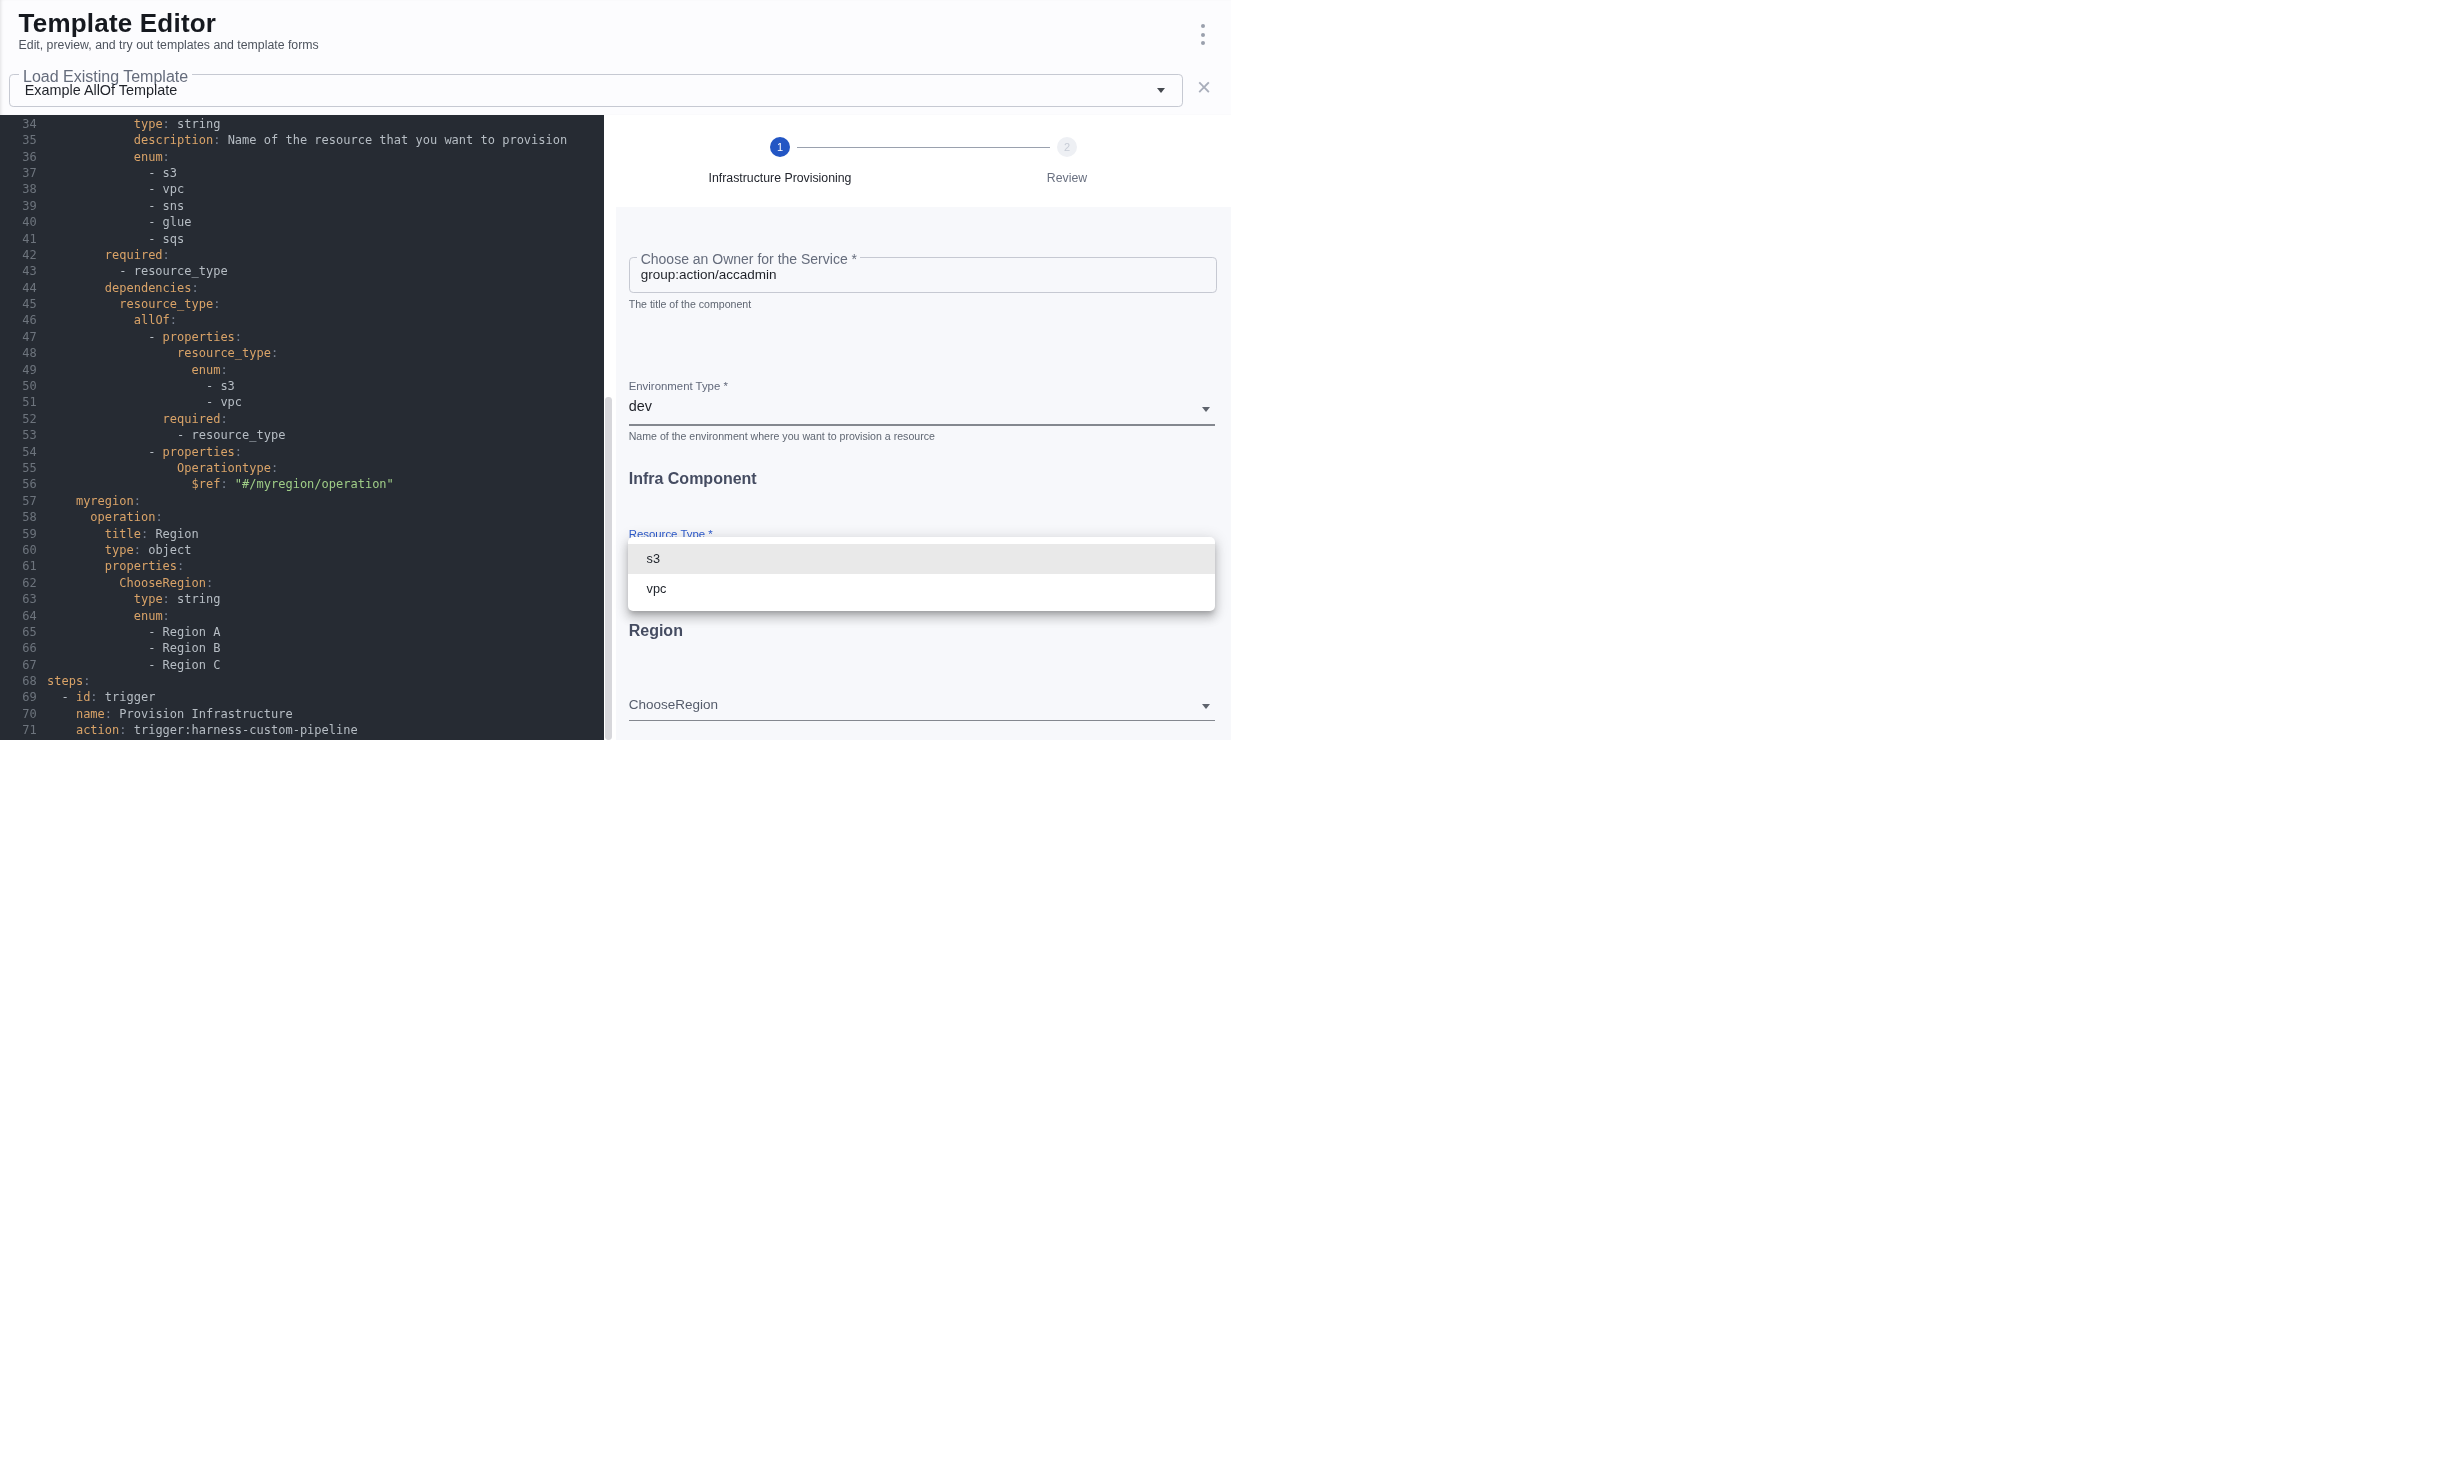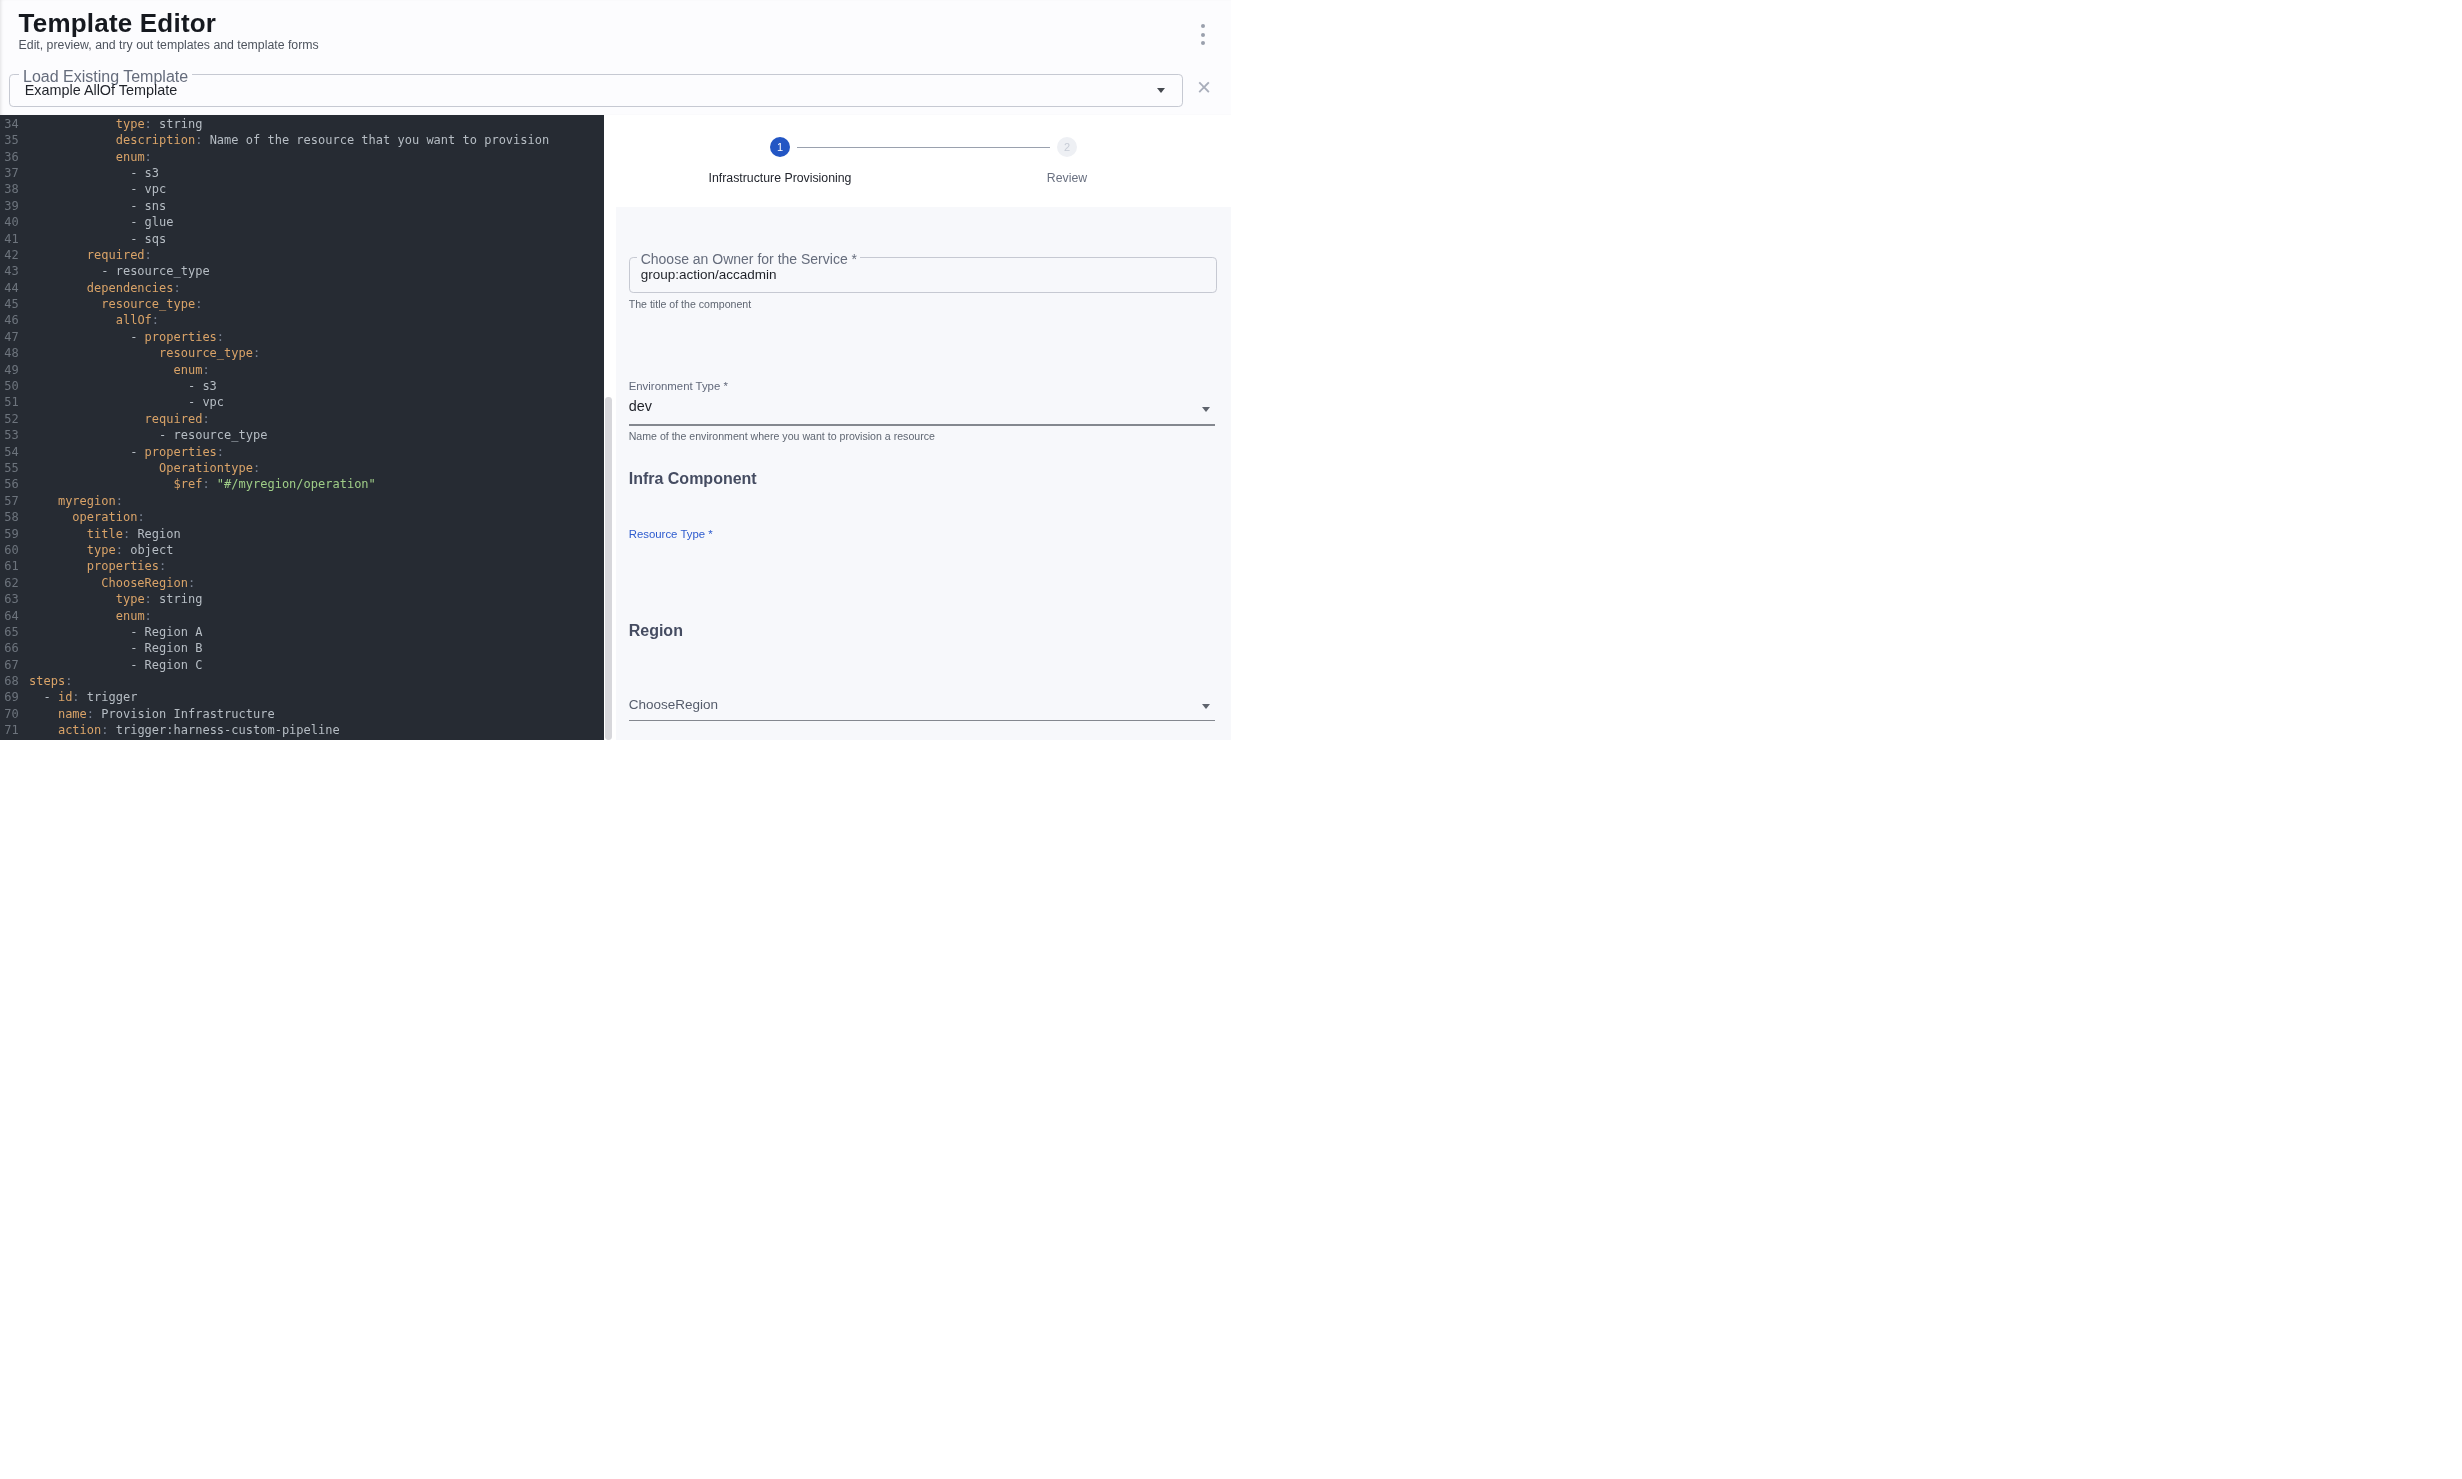--- a/index.html
+++ b/index.html
@@ -22,21 +22,21 @@
   .tri{width:0;height:0;border-left:4.2px solid transparent;border-right:4.2px solid transparent;
        border-top:5px solid #45494f;}
   .load-arrow{left:1157px;top:88px;}
   .clear-x{left:1194px;top:78px;width:20px;height:20px;color:#a9aebb;font-size:18.6px;line-height:20px;
            text-align:center;cursor:pointer;}
 
   
   .editor{left:0;top:115px;width:604px;height:625px;background:#262b33;overflow:hidden;
           font-family:"DejaVu Sans Mono",monospace;font-size:12px;padding-top:0.8px;box-sizing:border-box;}
   .code-line{display:flex;height:16.4px;line-height:16.4px;white-space:pre;}
-  .ln{width:29px;flex:0 0 29px;padding-left:4.2px;box-sizing:border-box;color:#6d747d;}
+  .ln{width:29px;flex:0 0 29px;padding-left:4.2px;box-sizing:border-box;color:#6d747d;margin-left:18px;}
   .c-k{color:#d9a368;}
   .c-p{color:#7b8494;}
   .c-v{color:#b6bdc4;}
   .c-s{color:#9fcd87;}
   .gutter-strip{left:604px;top:115px;width:12.7px;height:625px;background:#fff;}
   .vscroll{left:605px;top:397px;width:6.8px;height:343px;background:#d7d7db;border-radius:3.4px;cursor:pointer;}
 
   
   .rpanel{left:616px;top:115px;width:615px;height:625px;background:#fff;}
   .formbg{left:0;top:92px;width:615px;height:533px;background:#f7f8fb;}
@@ -161,19 +161,23 @@
 
   <div class="abs env-label">Environment Type *</div>
   <div class="abs env-value">dev</div>
   <div class="abs tri select-arrow env-arrow"></div>
   <div class="abs env-underline"></div>
   <div class="abs helper env-helper">Name of the environment where you want to provision a resource</div>
 
   <div class="abs section-heading infra-heading">Infra Component</div>
   <div class="abs rt-label">Resource Type *</div>
 
+  <div class="abs menu">
+    <div class="menu-item selected">s3</div>
+    <div class="menu-item">vpc</div>
+  </div>
 
   <div class="abs section-heading region-heading">Region</div>
   <div class="abs cr-value">ChooseRegion</div>
   <div class="abs tri select-arrow cr-arrow"></div>
   <div class="abs cr-underline"></div>
 </div>
 
 
 </body></html>

